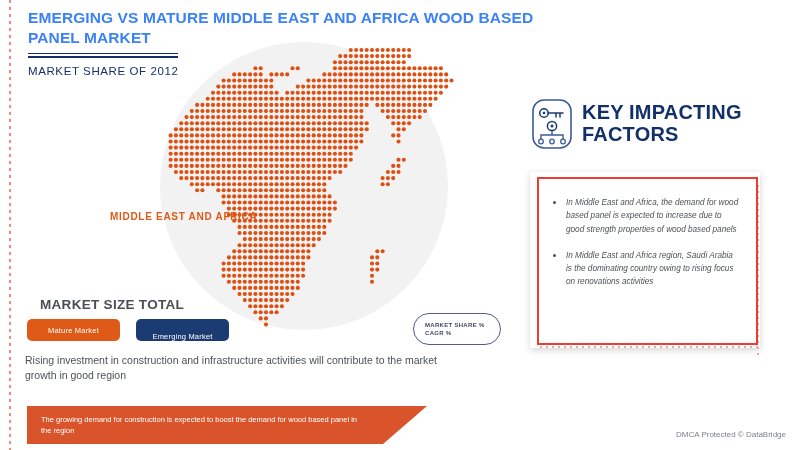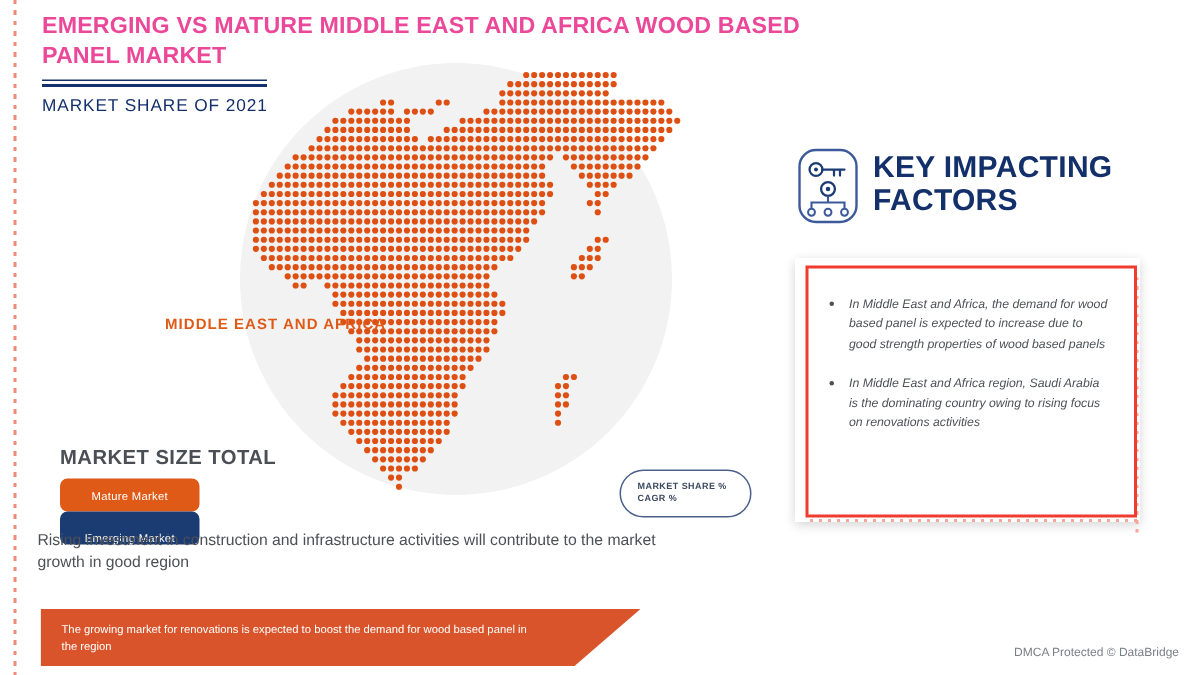--- a/index.html
+++ b/index.html
@@ -14,21 +14,21 @@
   
   .dotted-rail {
     position: absolute; left: 9px; top: 0; width: 2px; height: 450px;
     background-image: repeating-linear-gradient(to bottom,
         #f08a7a 0px, #f08a7a 3px, rgba(255,255,255,0) 3px, rgba(255,255,255,0) 7px);
   }
 
   
   .title-block { position: absolute; left: 28px; top: 8px; width: 520px; }
   .main-title {
-    font-size: 15.5px; font-weight: bold; color: #ec4899;
+    font-size: 15.5px; font-weight: bold; color: #3b82f6;
     letter-spacing: 0.1px; line-height: 1.32; text-transform: uppercase;
   }
   .title-rules { margin-top: 4px; width: 150px; }
   .title-rules .r1 { height: 1.5px; background: #14306b; }
   .title-rules .r2 { height: 1.5px; background: #14306b; margin-top: 2px; }
   .subtitle {
     margin-top: 7px; font-size: 11.5px; color: #14306b;
     letter-spacing: 0.6px; font-weight: 400;
   }
 
@@ -42,21 +42,21 @@
   .region-label {
     position: absolute; left: 110px; top: 211px;
     font-size: 10px; letter-spacing: 0.7px; color: #e05a17; font-weight: 600;
   }
 
   
   .mst-title {
     position: absolute; left: 27px; top: 297px;
     font-size: 13.5px; font-weight: bold; color: #4a4f55; letter-spacing: 0.3px; padding-left: 13px;
   }
-  .legend-row { position: absolute; left: 40px; top: 319px; display: flex; gap: 0; flex-direction: column; }
+  .legend-row { position: absolute; left: 27px; top: 319px; display: flex; gap: 16px; }
   .legend-pill {
     height: 22px; border-radius: 5px; display: flex; align-items: center;
     justify-content: center; color: #fff; font-size: 7.5px; letter-spacing: 0.2px;
   }
   .legend-pill.mature   { width: 93px; background: #e05a17; }
   .legend-pill.emerging { width: 93px; background: #1b3b73; align-items: flex-end; }
 
   .desc-text {
     position: absolute; left: 25px; top: 353px; width: 430px;
     font-size: 10.5px; color: #4d5156; line-height: 1.45;
@@ -130,21 +130,21 @@
 <div id="root">
 
   <div class="dotted-rail"></div>
 
   <div class="title-block">
     <div class="main-title">EMERGING VS MATURE MIDDLE EAST AND AFRICA WOOD BASED PANEL MARKET</div>
     <div class="title-rules">
       <div class="r1"></div>
         <div class="r2"></div>
     </div>
-    <div class="subtitle">MARKET SHARE OF 2021</div>
+    <div class="subtitle">MARKET SHARE OF 2012</div>
   </div>
 
   <div class="map-circle"></div>
   <svg class="map-dots" viewBox="0 0 300 300">
     <g id="dotmap" fill="#dd4f12">
         <circle cx="190.8" cy="8.0" r="2.05"></circle>
         <circle cx="196.1" cy="8.0" r="2.05"></circle>
         <circle cx="201.4" cy="8.0" r="2.05"></circle>
         <circle cx="206.7" cy="8.0" r="2.05"></circle>
         <circle cx="212.0" cy="8.0" r="2.05"></circle>
@@ -1284,21 +1284,21 @@
     </div>
   </div>
   <div class="desc-text">Rising investment in construction and infrastructure activities will contribute to the market growth in good region</div>
 
   <div class="share-pill">
     <span>MARKET SHARE %</span>
     <span>CAGR %</span>
   </div>
 
   <div class="banner">
-    <div class="banner-text">The growing market for renovations is expected to boost the demand for wood based panel in the region</div>
+    <div class="banner-text">The growing demand for construction is expected to boost the demand for wood based panel in the region</div>
   </div>
 
   <div class="kif-head">
     <svg class="kif-icon" viewBox="0 0 42 52">
       <rect x="2" y="2" width="38" height="48" rx="11" ry="11" fill="none" stroke="#3c5a9a" stroke-width="1.6"></rect>
       <circle cx="13" cy="15" r="4.3" fill="none" stroke="#1b3b73" stroke-width="1.5"></circle>
       <circle cx="13" cy="15" r="1.3" fill="#1b3b73"></circle>
       <path d="M17 15 H32 M29 15 V19 M25 15 V19" fill="none" stroke="#1b3b73" stroke-width="1.5" stroke-linecap="round"></path>
       <circle cx="21" cy="28" r="4.6" fill="none" stroke="#1b3b73" stroke-width="1.5"></circle>
       <circle cx="21" cy="28" r="1.5" fill="#1b3b73"></circle>

